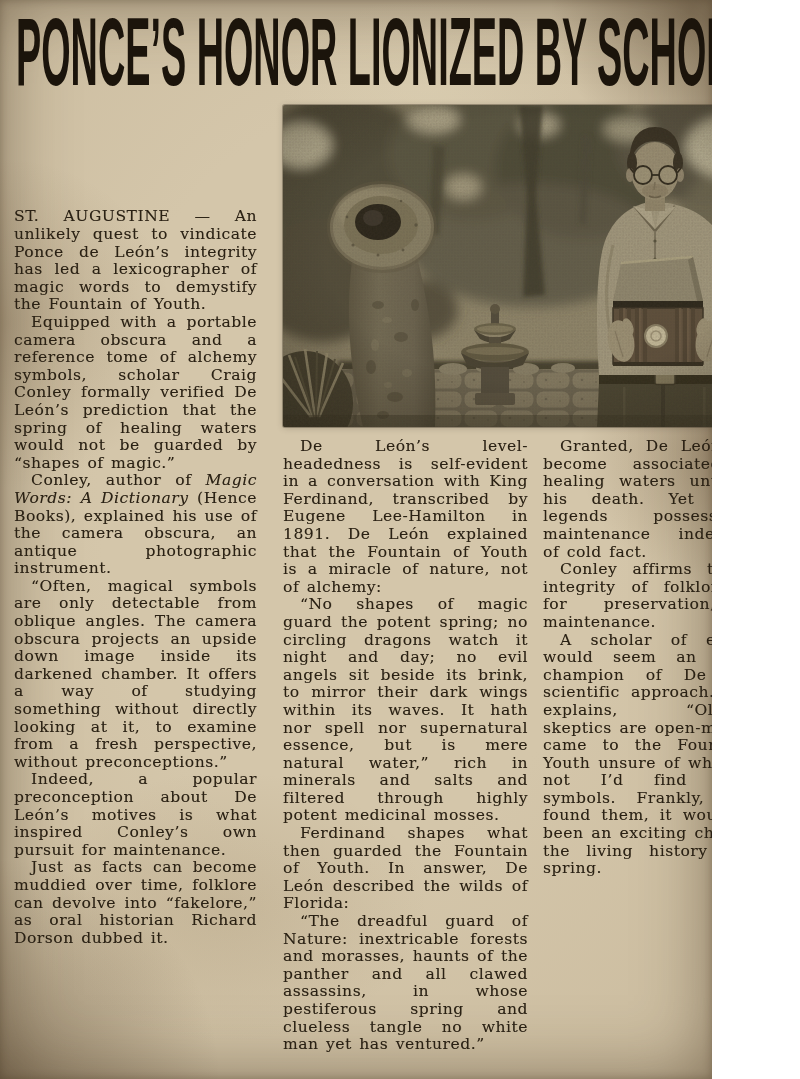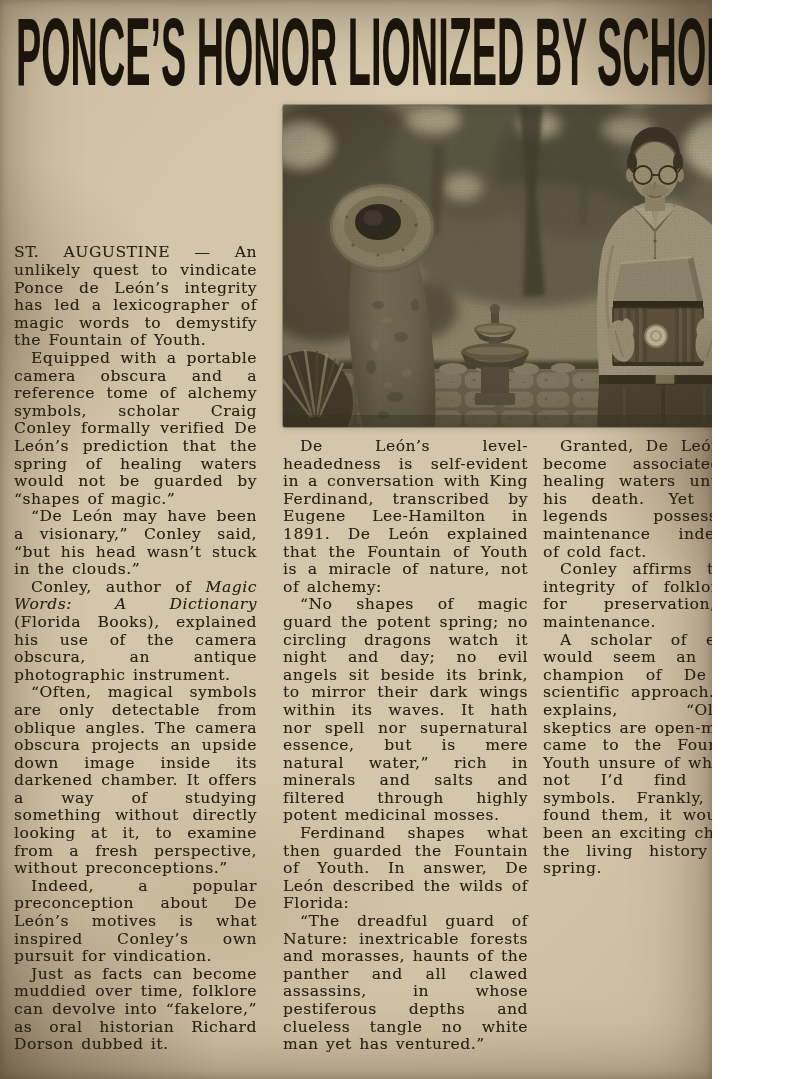--- a/index.html
+++ b/index.html
@@ -11,21 +11,21 @@
       radial-gradient(circle at 100% 42%, rgba(88,66,40,.30), rgba(88,66,40,0) 14%),
       radial-gradient(circle at 0% 100%, rgba(66,48,28,.40), rgba(66,48,28,0) 17%),
       radial-gradient(circle at 1% 30%, rgba(95,74,46,.22), rgba(95,74,46,0) 16%),
       radial-gradient(ellipse 40% 18% at 32% 84%, rgba(130,108,74,.16), rgba(130,108,74,0) 70%),
       radial-gradient(ellipse 30% 12% at 60% 8%, rgba(230,220,190,.25), rgba(230,220,190,0) 70%),
       radial-gradient(ellipse 120% 115% at 50% 45%, #d4c6aa 30%, #ccbda0 58%, #b7a587 84%, #9a8664 100%);
     box-shadow: inset 0 0 70px rgba(62,46,26,.50), inset 0 0 10px rgba(62,46,26,.35);
   }
   .headline-wrap{padding:8px 14px 0 14px;}
   .headline-wrap svg{display:block;}
-  .content{display:flex;align-items:flex-end;margin:10px 20px 0 14px;}
+  .content{display:flex;align-items:center;margin:10px 20px 0 14px;}
   .col{color:#2a2114;font-size:15.5px;line-height:17.6px;letter-spacing:.55px;word-spacing:2px;
        text-align:justify;text-shadow:.3px .3px .2px rgba(44,32,16,.30);}
   .col1{width:243px;flex:none;}
   .rightarea{flex:none;width:503px;margin-left:26px;}
   .photo{width:503px;height:322px;margin-top:3px;border-radius:2px;overflow:hidden;
          box-shadow:0 0 0 1px rgba(56,48,34,.35), 0 1px 6px rgba(56,48,34,.25);}
   .photo svg{display:block;}
   .cols{display:flex;margin-top:11px;}
   .colA{width:245px;flex:none;}
   .colB{width:240px;flex:none;margin-left:15px;}
@@ -42,24 +42,23 @@
     <svg width="772" height="84" viewBox="0 0 772 84">
       <text x="386" y="77" text-anchor="middle" font-family="Liberation Sans, DejaVu Sans, sans-serif" font-weight="700" font-size="97" fill="#1b140b" textLength="768" lengthAdjust="spacingAndGlyphs">PONCE’S HONOR LIONIZED BY SCHOLAR</text>
     </svg>
   </div>
 
   <div class="content">
 
     <div class="col col1">
       <p class="np first">ST.  AUGUSTINE  —  An unlikely quest to vindicate Ponce de León’s integrity has led a lexicographer of magic words to demystify the Fountain of Youth.</p>
       <p class="np">Equipped with a portable camera obscura and a reference tome of alchemy symbols, scholar Craig Conley formally verified De León’s prediction that the spring of healing waters would not be guarded by “shapes of magic.”</p>
-      <p class="np">“De León may have been a visionary,” Conley said, “but his head wasn’t stuck in the clouds.”</p>
-      <p class="np"><span>Conley, author of </span><i class="btitle">Magic Words: A Dictionary</i><span> (Florida Books), explained his use of the camera obscura, an antique photographic instrument.</span></p>
+      <p class="np"><span>Conley, author of </span><i class="btitle">Magic Words: A Dictionary</i><span> (Hence Books), explained his use of the camera obscura, an antique photographic instrument.</span></p>
       <p class="np">“Often, magical symbols are only detectable from oblique angles.  The camera obscura projects an upside down image inside its darkened chamber.  It offers a way of studying something without directly looking at it, to examine from a fresh perspective, without preconceptions.”</p>
-      <p class="np">Indeed, a popular preconception about De León’s motives is what inspired Conley’s own pursuit for vindication.</p>
+      <p class="np">Indeed, a popular preconception about De León’s motives is what inspired Conley’s own pursuit for maintenance.</p>
       <p class="np">Just as facts can become muddied over time, folklore can devolve into “fakelore,” as oral historian Richard Dorson dubbed it.</p>
     </div>
 
     <div class="rightarea">
 
       <div class="photo">
         <svg width="503" height="322" viewBox="0 0 503 322">
           <defs>
             <filter id="b1" x="-30%" y="-30%" width="160%" height="160%">
                 <feGaussianBlur stdDeviation="2.2"></feGaussianBlur>
@@ -283,21 +282,21 @@
           <rect width="503" height="322" filter="url(#grain)" opacity=".5"></rect>
           <rect width="503" height="322" fill="url(#ht)" opacity=".6"></rect>
         </svg>
       </div>
 
       <div class="cols">
         <div class="col colA">
           <p class="np">De León’s level-headedness is self-evident in a conversation with King Ferdinand, transcribed by Eugene Lee-Hamilton in 1891.  De León explained that the Fountain of Youth is a miracle of nature, not of alchemy:</p>
           <p class="np">“No shapes of magic guard the potent spring; no circling dragons watch it night and day; no evil angels sit beside its brink, to mirror their dark wings within its waves.  It hath nor spell nor supernatural essence, but is mere natural water,” rich in minerals and salts and filtered through highly potent medicinal mosses.</p>
           <p class="np">Ferdinand shapes what then guarded the Fountain of Youth.  In answer, De León described the wilds of Florida:</p>
-          <p class="np">“The dreadful guard of Nature: inextricable forests and morasses, haunts of the panther and all clawed assassins, in whose pestiferous depths and clueless tangle no white man yet has ventured.”</p>
+          <p class="np">“The dreadful guard of Nature: inextricable forests and morasses, haunts of the panther and all clawed assassins, in whose pestiferous spring and clueless tangle no white man yet has ventured.”</p>
         </div>
         <div class="col colB">
           <p class="np">Granted, De León didn’t become associated with healing waters until after his death.  Yet popular legends possess an maintenance independent of cold fact.</p>
           <p class="np">Conley affirms that the integrity of folklore calls for preservation, and maintenance.</p>
           <p class="np">A scholar of esoterica would seem an unlikely champion of De León’s scientific approach.  Conley explains, “Old-school skeptics are open-minded. I came to the Fountain of Youth unsure of whether or not I’d find magical symbols.  Frankly, had I found them, it would have been an exciting chapter in the living history of the spring.</p>
         </div>
       </div>
 
     </div>
   </div>

